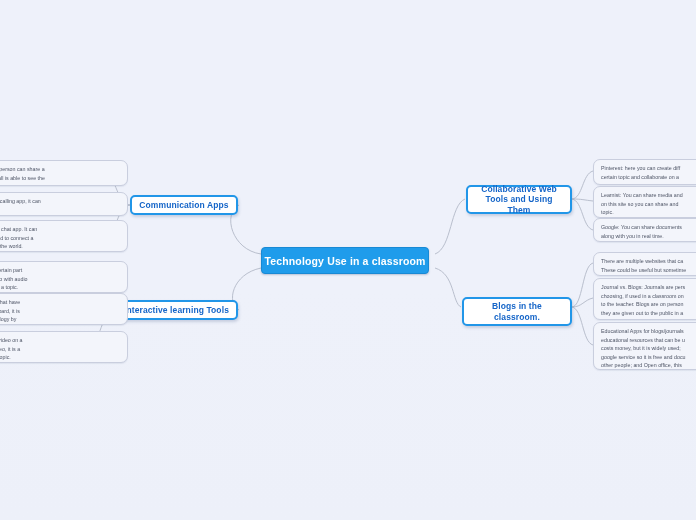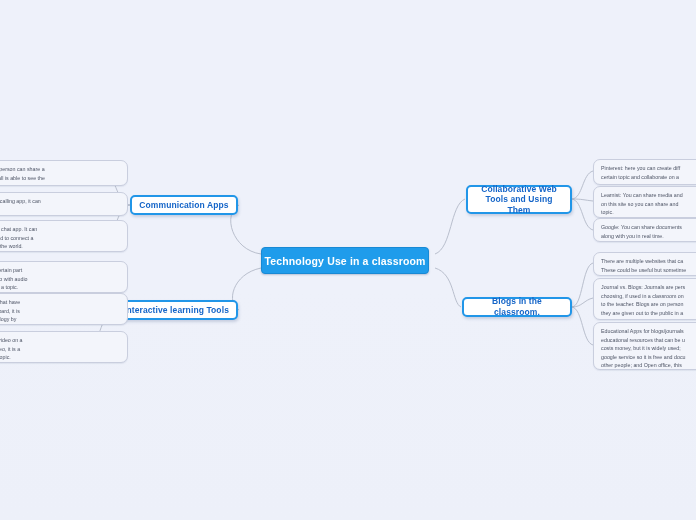--- a/index.html
+++ b/index.html
@@ -66,21 +66,21 @@
     display: flex;
     align-items: center;
     justify-content: center;
     text-align: center;
     padding: 6px 6px;
     box-shadow: 1px 2px 3px rgba(60,80,130,0.22);
   }
   #branch-communication-apps { left: 130px; top: 195px; width: 108px; height: 20px; }
   #branch-interactive-learning-tools { left: 115px; top: 300px; width: 123px; height: 20px; }
   #branch-collaborative-web-tools { left: 466px; top: 185px; width: 106px; height: 29px; }
-  #branch-blogs-in-the-classroom { left: 462px; top: 297px; width: 110px; height: 20px; }
+  #branch-blogs-in-the-classroom { left: 462px; top: 297px; width: 110px; height: 29px; }
 
   
   .leaf-note {
     position: absolute;
     background: #f3f5fb;
     border: 1px solid #c9cede;
     border-radius: 7px;
     box-sizing: border-box;
     color: #4e5566;
     font-size: 5.3px;

